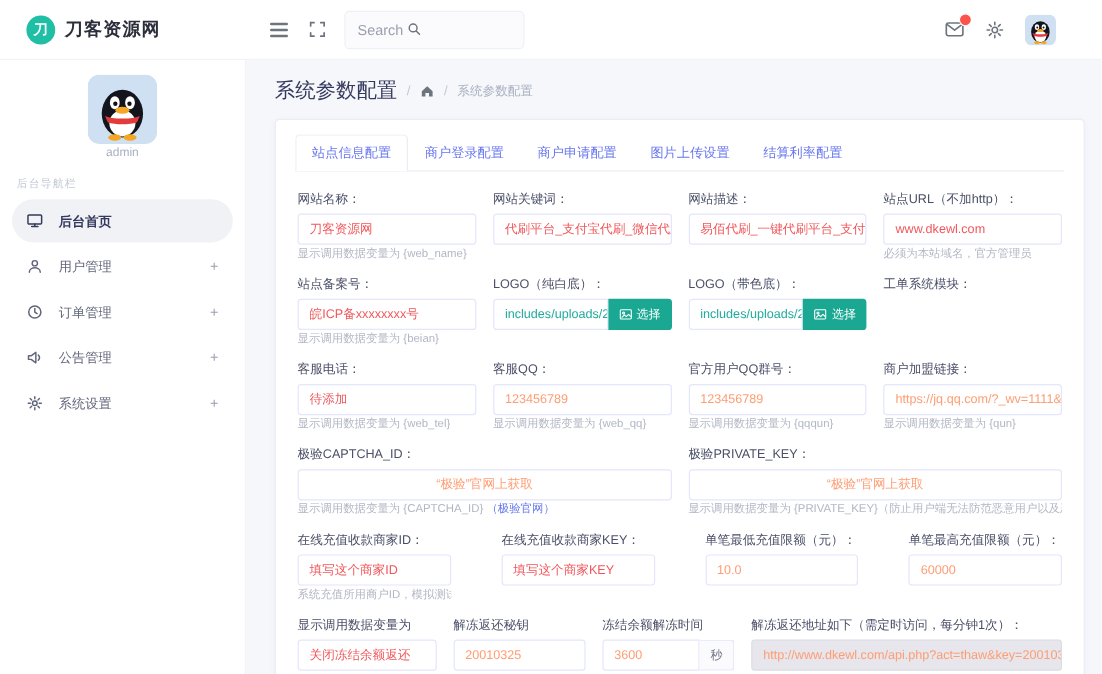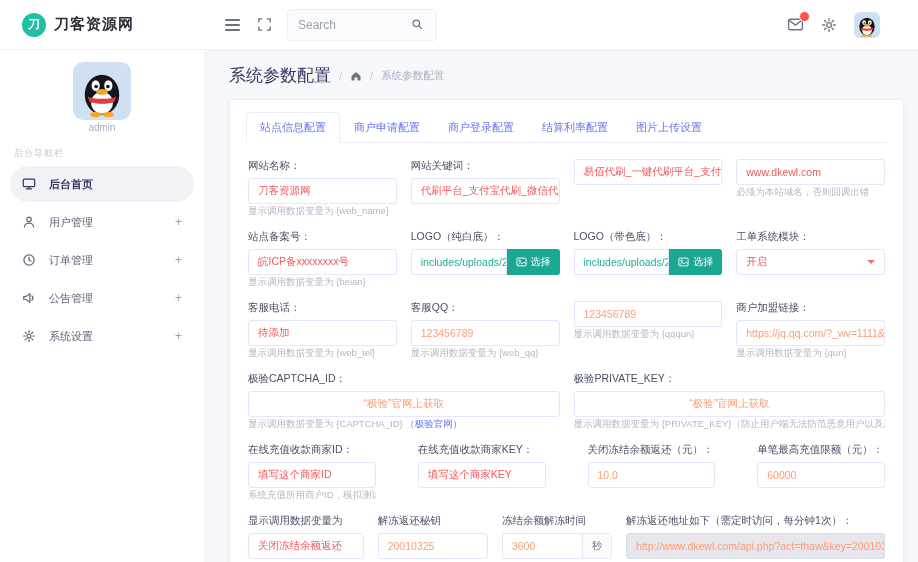--- a/index.html
+++ b/index.html
@@ -13,21 +13,21 @@
   .logo-circle { width:24px; height:24px; border-radius:50%; background:#1fbfa6;
     color:#fff; font-size:12px; font-weight:bold; display:flex; align-items:center;
     justify-content:center; }
   .brand-name { font-size:15px; font-weight:bold; color:#2c2f3b; letter-spacing:1px; }
   .topbar-main { flex:1; display:flex; align-items:center; gap:14px; padding:0 18px; }
   .tb-icon { color:#6c757d; width:18px; height:18px; display:flex; align-items:center;
     justify-content:center; cursor:pointer; }
   .hamburger { display:flex; flex-direction:column; gap:3px; }
   .hamburger span { width:15px; height:2px; background:#6c757d; border-radius:1px; }
   .search-box { width:150px; height:32px; background:#fbfbfd; border:1px solid #eef0f6;
-    border-radius:4px; display:flex; align-items:center; justify-content:space-between;
+    border-radius:4px; display:flex; align-items:center; justify-content:flex-start;
     padding:0 10px; }
   .search-placeholder { font-size:12px; color:#9aa0b0; }
   .topbar-right { display:flex; align-items:center; gap:16px; margin-left:auto;
     padding-right:20px; }
   .mail-wrap { position:relative; }
   .badge-dot { position:absolute; top:-5px; right:-6px; width:11px; height:11px;
     border-radius:50%; background:#fc544b; border:1px solid #fff; }
   .avatar-sm { width:26px; height:26px; border-radius:6px; overflow:hidden; cursor:pointer; }
 
   
@@ -230,42 +230,44 @@
             <path d="M2 8l6-5.5L14 8v6h-4v-4H6v4H2z"></path>
           </svg>
       </span>
       <span class="bc-sep">/</span>
       <span class="bc-current">系统参数配置</span>
     </div>
 
     <div class="card">
       <div class="tabs" id="tabs">
           <div class="tab active">站点信息配置</div>
+          <div class="tab">商户登录配置</div>
           <div class="tab">商户申请配置</div>
-          <div class="tab">商户登录配置</div>
+          <div class="tab">图片上传设置</div>
           <div class="tab">结算利率配置</div>
-          <div class="tab">图片上传设置</div>
         </div>
       <div class="form" id="form">
           <div class="frow" style="grid-template-columns: repeat(4, 1fr);">
             <div class="field">
               <div class="f-label">网站名称：</div>
               <div class="f-box val-red">刀客资源网</div>
               <div class="f-help">显示调用数据变量为 {web_name}</div>
             </div>
             <div class="field">
               <div class="f-label">网站关键词：</div>
               <div class="f-box val-red">代刷平台_支付宝代刷_微信代刷_QQ代刷 - 刀客资源</div>
             </div>
             <div class="field">
+              <div class="f-label">网站描述：</div>
               <div class="f-box val-red">易佰代刷_一键代刷平台_支付宝代刷_微信代刷_QQ代</div>
             </div>
             <div class="field">
+              <div class="f-label">站点URL（不加http）：</div>
               <div class="f-box val-red">www.dkewl.com</div>
-              <div class="f-help">必须为本站域名，否则回调出错</div>
+              <div class="f-help">必须为本站域名，官方管理员</div>
             </div>
           </div>
           <div class="frow" style="grid-template-columns: repeat(4, 1fr);">
             <div class="field">
               <div class="f-label">站点备案号：</div>
               <div class="f-box val-red">皖ICP备xxxxxxxx号</div>
               <div class="f-help">显示调用数据变量为 {beian}</div>
             </div>
             <div class="field">
               <div class="f-label">LOGO（纯白底）：</div>
@@ -294,38 +296,35 @@
                       <circle cx="4.6" cy="5" r="1.1"></circle>
                       <path d="M2.5 10l3-3 2 2 2.5-2.5 2.5 2.5"></path>
                     </svg>
                   </span>
                   <span>选择</span>
                 </button>
               </div>
             </div>
             <div class="field">
               <div class="f-label">工单系统模块：</div>
-              <div class="f-box val-red select">
-                <span>开启</span>
-                <span class="caret"></span>
-              </div>
             </div>
           </div>
           <div class="frow" style="grid-template-columns: repeat(4, 1fr);">
             <div class="field">
               <div class="f-label">客服电话：</div>
               <div class="f-box val-red">待添加</div>
               <div class="f-help">显示调用数据变量为 {web_tel}</div>
             </div>
             <div class="field">
               <div class="f-label">客服QQ：</div>
               <div class="f-box val-orange">123456789</div>
               <div class="f-help">显示调用数据变量为 {web_qq}</div>
             </div>
             <div class="field">
+              <div class="f-label">官方用户QQ群号：</div>
               <div class="f-box val-orange">123456789</div>
               <div class="f-help">显示调用数据变量为 {qqqun}</div>
             </div>
             <div class="field">
               <div class="f-label">商户加盟链接：</div>
               <div class="f-box val-orange">https://jq.qq.com/?_wv=1111&amp;k=5MdHTO</div>
               <div class="f-help">显示调用数据变量为 {qun}</div>
             </div>
           </div>
           <div class="frow" style="grid-template-columns: 1fr 1fr;">
@@ -344,21 +343,21 @@
             <div class="field">
               <div class="f-label">在线充值收款商家ID：</div>
               <div class="f-box val-red">填写这个商家ID</div>
               <div class="f-help">系统充值所用商户ID，模拟测试支付页面</div>
             </div>
             <div class="field">
               <div class="f-label">在线充值收款商家KEY：</div>
               <div class="f-box val-red">填写这个商家KEY</div>
             </div>
             <div class="field">
-              <div class="f-label">关闭冻结余额返还（元）：</div>
+              <div class="f-label">单笔最低充值限额（元）：</div>
               <div class="f-box val-orange">10.0</div>
             </div>
             <div class="field">
               <div class="f-label">单笔最高充值限额（元）：</div>
               <div class="f-box val-orange">60000</div>
             </div>
           </div>
           <div class="frow" style="grid-template-columns: 1.05fr 1fr 1fr 2.35fr;">
             <div class="field">
               <div class="f-label">显示调用数据变量为</div>

